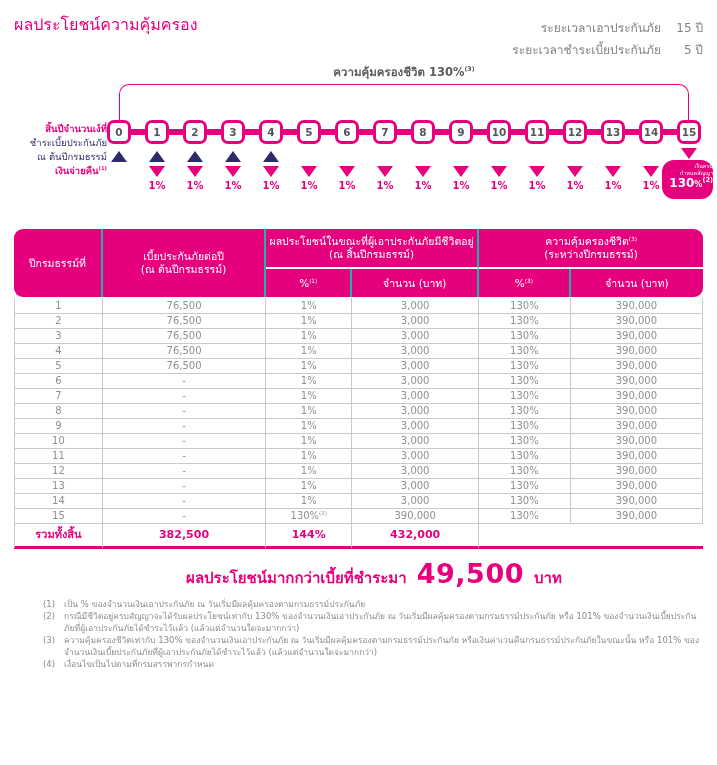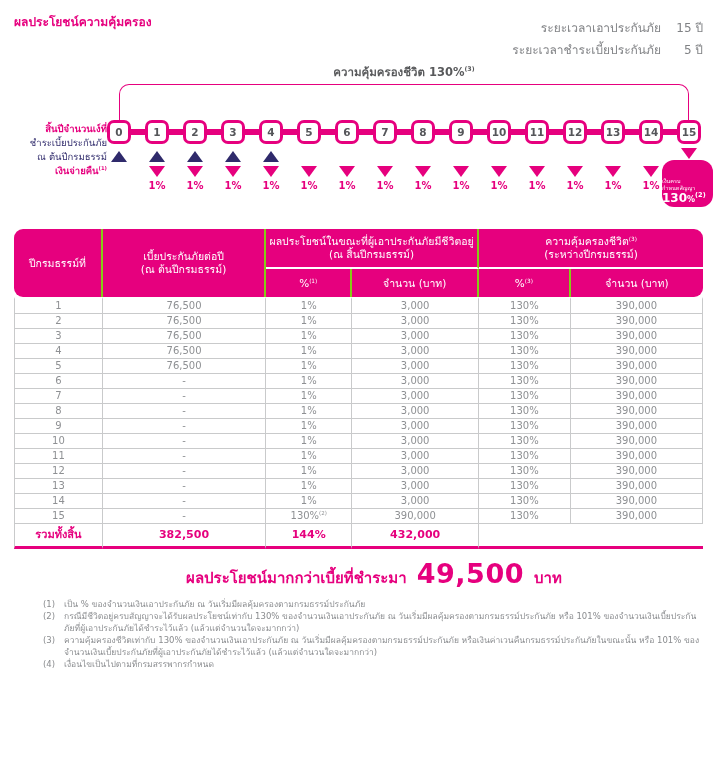--- a/index.html
+++ b/index.html
@@ -16,55 +16,55 @@
     background:#fff;
     font-family:"DejaVu Sans","Liberation Sans",sans-serif;
     color:var(--title-gray);
     position:relative;
     overflow:hidden;
   }
   sup{font-size:0.55em;vertical-align:super;line-height:0;}
 
   
   .header{display:flex;justify-content:space-between;align-items:flex-start;padding:12px 14px 0 14px;}
-  .page-title{color:var(--magenta);font-size:12px;font-weight:bold;}
+  .page-title{color:var(--magenta);font-size:16px;font-weight:normal;}
   .terms{display:grid;grid-template-columns:auto 34px;column-gap:8px;row-gap:3px;font-size:12px;color:var(--text-gray);margin-top:6px;}
   .terms .t-label{text-align:right;}
   .terms .t-value{text-align:right;white-space:nowrap;}
 
   
   .diagram{position:relative;height:154px;margin-top:0;}
   .coverage-label{position:absolute;left:119px;width:570px;top:4px;text-align:center;font-size:11.5px;font-weight:bold;color:var(--title-gray);}
   .bracket{position:absolute;left:119px;width:570px;top:25px;height:37px;border:1.5px solid var(--magenta);border-bottom:none;border-radius:10px 10px 0 0;}
   .track-bar{position:absolute;left:119px;width:570px;top:70px;height:6px;background:var(--magenta);}
   .tl-node{position:absolute;top:61px;width:24px;height:24px;border:3px solid var(--magenta);border-radius:7px;background:#fff;
     display:flex;align-items:center;justify-content:center;font-size:10.5px;font-weight:bold;color:#55565A;line-height:1;}
   .tri-up{position:absolute;top:92px;width:0;height:0;border-left:8px solid transparent;border-right:8px solid transparent;border-bottom:11px solid var(--navy);}
   .tri-down{position:absolute;top:107px;width:0;height:0;border-left:8px solid transparent;border-right:8px solid transparent;border-top:11px solid var(--magenta);}
   .tri-down.at-end{top:89px;}
   .pct-label{position:absolute;top:121px;width:30px;text-align:center;font-size:10px;font-weight:bold;color:var(--magenta);}
   .side-labels{position:absolute;left:0;top:63px;width:107px;text-align:right;font-size:9.5px;line-height:14px;}
   .side-labels .magenta{color:var(--magenta);font-weight:bold;}
   .side-labels .navy{color:var(--navy);}
-  .bubble{position:absolute;left:662px;top:101px;width:51px;height:47px;background:var(--magenta);border-radius:12px;
-    color:#fff;text-align:left;padding-top:18px;}
+  .bubble{position:absolute;left:662px;top:101px;width:51px;height:39px;background:var(--magenta);border-radius:12px;
+    color:#fff;text-align:right;padding-top:3px;}
   .bubble .b-line{font-size:5.5px;line-height:6.5px;}
   .bubble .b-value{font-size:12px;font-weight:bold;line-height:15px;}
   .bubble .b-value .pctsign{font-size:8px;}
 
   
   .example{margin:16px 14px 0 14px;}
   .example-heading{color:var(--magenta);font-size:11.5px;font-weight:bold;}
   .example-body{margin-top:4px;font-size:11px;line-height:18px;color:#6D6E71;text-indent:27px;}
 
   
   table.benefits{margin:8px 14px 0 14px;width:689px;border-collapse:separate;border-spacing:0;table-layout:fixed;}
   table.benefits th{
     background:var(--magenta);color:#fff;font-weight:normal;font-size:10.5px;line-height:13px;
-    padding:4px 2px;text-align:center;vertical-align:middle;border-right:2px solid #84cc16;
+    padding:4px 2px;text-align:center;vertical-align:middle;border-right:2px solid #14b8a6;
   }
   table.benefits th.last{border-right:none;}
   table.benefits th.grp{border-bottom:2px solid #fff;height:40px;}
   table.benefits th.rl{border-radius:9px 0 0 9px;}
   table.benefits th.tr{border-radius:0 9px 0 0;}
   table.benefits th.br{border-radius:0 0 9px 0;}
   table.benefits th.sub{height:28px;}
   table.benefits td{
     font-size:10px;line-height:12px;color:var(--body-gray);text-align:center;padding:1px 2px;
     border-bottom:1px solid var(--line-gray);border-right:1px solid var(--line-gray);

